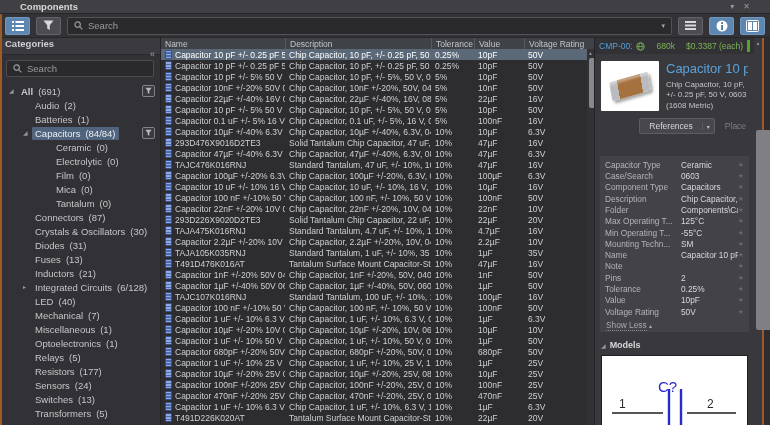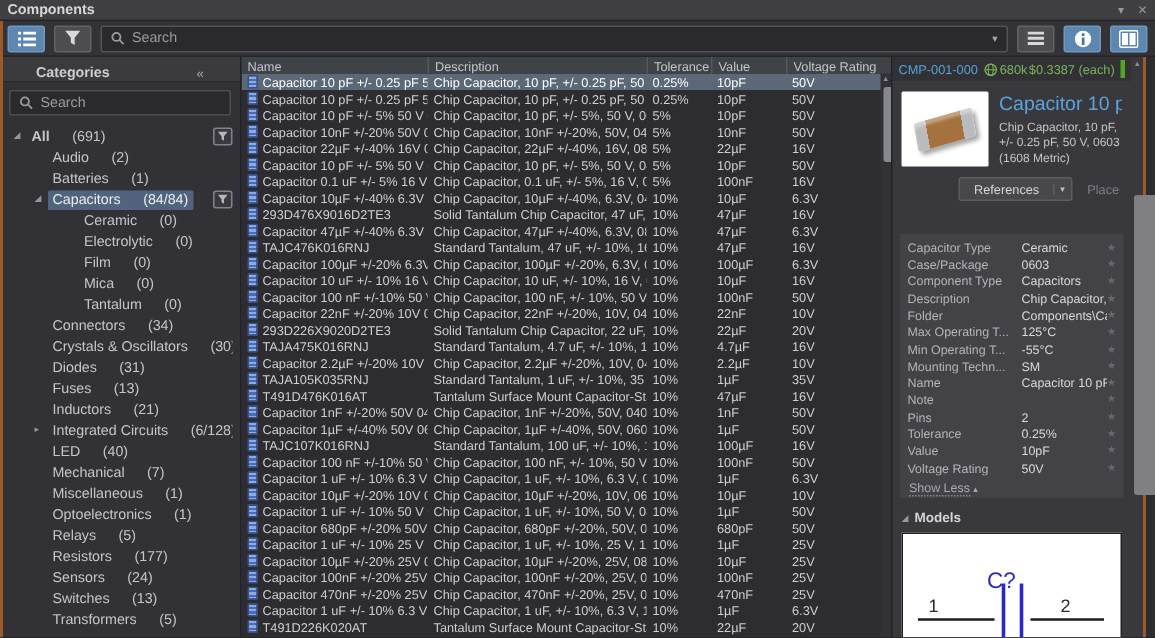--- a/index.html
+++ b/index.html
@@ -3,48 +3,48 @@
 <meta charset="utf-8">
 <style>
   * { margin:0; padding:0; box-sizing:border-box; }
   html,body { background:#222; }
   .app{
     position:relative; width:770px; height:425px; overflow:hidden;
     background:#2e2e31; font-family:"Liberation Sans","DejaVu Sans",sans-serif;
     color:#c8c8cc; cursor:default; user-select:none;
   }
   
-  .titlebar{height:14px; background:#404044; display:flex; align-items:center; padding:0 5px;
+  .titlebar{height:14px; background:#404044; display:flex; align-items:center; padding:0 20px;
     font-size:9.5px; font-weight:bold; color:#d8d8da; border-bottom:1px solid #27272a;}
   .titlebar .spacer{flex:1}
   .tb-glyph{color:#97979c; font-size:8px; margin-left:9px; font-weight:normal;}
   
   .toolbar{height:24px; background:#333337; display:flex; align-items:center; padding:0 5px; gap:6px;
     border-bottom:1px solid #262629;}
   .btn{height:18px; width:25px; border-radius:2px; display:flex; align-items:center; justify-content:center; flex:none;}
   .btn.blue{background:#5d86b0; border:1px solid #7097bd;}
   .btn.grey{background:#4c4c51; border:1px solid #626267;}
   .searchbox{flex:1; height:18px; background:#2a2a2d; border:1px solid #515156; border-radius:2px;
     display:flex; align-items:center; padding:0 6px; gap:5px; color:#9a9aa0; font-size:9.5px;}
   .searchbox .sb-arrow{margin-left:auto; color:#a8a8ac; font-size:7px;}
   
   .content{display:flex; height:387px; position:relative;}
   .edge-left{position:absolute; left:0; top:14px; bottom:0; width:2px; background:#9c5a28; z-index:5;}
   
   .cats{width:161px; background:#323236; border-right:1px solid #232327; display:flex; flex-direction:column; overflow:hidden;}
-  .cats-header{height:17px; background:#3b3b3f; border-bottom:1px solid #2a2a2e; display:flex; align-items:flex-end;
-    padding:0 24px; font-size:9.5px; font-weight:bold; color:#cfcfd3;}
+  .cats-header{height:17px; background:#3b3b3f; border-bottom:1px solid #2a2a2e; display:flex; align-items:flex-start;
+    padding:0 5px; font-size:9.5px; font-weight:bold; color:#cfcfd3;flex-direction:column;}
   .cats-header .chev{margin-left:auto; font-weight:normal; color:#a8a8ac; font-size:9px;}
   .cats-search{margin:5px 6px 4px; height:17px; background:#2a2a2d; border:1px solid #4c4c51; border-radius:2px;
     display:flex; align-items:center; padding:0 6px; gap:5px; color:#9a9aa0; font-size:9.5px;}
   .cat-list{flex:1; overflow:hidden; padding-top:3px;}
   .cat-item{height:14px; display:flex; align-items:center; font-size:9.5px; color:#c6c6ca; padding-right:5px; white-space:nowrap;}
   .cat-item .arrow{width:9px; flex:none; font-size:6px; color:#95959a; line-height:14px;}
   .cat-item.lvl0{padding-left:9px;} .cat-item.lvl1{padding-left:23px;} .cat-item.lvl2{padding-left:44px;}
-  .label-group{display:flex; align-items:center; gap:15px; padding:0 3px; height:13px; border-radius:1px; overflow:hidden;}
+  .label-group{display:flex; align-items:center; gap:5px; padding:0 3px; height:13px; border-radius:1px; overflow:hidden;}
   .cat-item.selected .label-group{background:#50657d; color:#eceef2;}
   .cat-item.bold .cat-label{font-weight:bold;}
   .filter-badge{margin-left:auto; width:13px; height:12px; border:1px solid #82828a; border-radius:2px;
     display:flex; align-items:center; justify-content:center; background:#3a3a3e; flex:none;}
   
   .grid{flex:1; background:#2d2d30; position:relative; overflow:hidden; display:flex; flex-direction:column;}
   .thead{display:flex; height:11px; background:#3f4246; color:#c3c6ca; font-size:8.5px; flex:none; padding-right:7px;}
   .th{display:flex; align-items:center; gap:2px; padding:0 4px; border-left:1px solid #55585c; overflow:hidden; white-space:nowrap;}
   .th:first-child{border-left:none;}
   .tbody{flex:1; overflow:hidden;}
@@ -59,21 +59,21 @@
   .chip-icon{width:7px; height:9px; flex:none; border-radius:1px;
     background:repeating-linear-gradient(180deg,#8fa9e2 0 1.5px,#4b6cb4 1.5px 3px); border:0.5px solid #35508f;}
   .vscroll{position:absolute; right:0; top:11px; bottom:0; width:7px; background:#323236;}
   .vscroll .vs-btn{height:8px; display:flex; align-items:center; justify-content:center; font-size:5px; color:#8c8c90;}
   .vscroll .thumb{position:absolute; left:2px; right:2px; top:9px; bottom:2px; background:#85888c; border-radius:2px;}
   
   .details{width:176px; border-left:1px solid #232327; background:#39393d; display:flex; overflow:hidden;}
   .details-inner{width:160px; display:flex; flex-direction:column; overflow:hidden;}
   .d-header{height:16px; background:#323236; display:flex; align-items:center; padding:0 4px; gap:4px; font-size:8.5px; flex:none;}
   .part-id{color:#55a0d8; overflow:hidden; white-space:nowrap;}
-  .stock-group{margin-left:auto; display:flex; align-items:center; gap:1px; color:#7cb356; white-space:nowrap;}
+  .stock-group{margin-left:auto; display:flex; align-items:center; gap:11px; color:#7cb356; white-space:nowrap;}
   .green-bar{width:3px; height:12px; background:#58a22a; flex:none;}
   .product{display:flex; gap:7px; padding:7px 6px 2px; flex:none;}
   .thumb{width:58px; height:50px; background:#fff; border-radius:1px; display:flex; align-items:center; justify-content:center; flex:none;}
   .cap3d{width:40px; height:19px; transform:rotate(-16deg) skewX(-6deg); border-radius:2px;
     background:linear-gradient(90deg,#b9bbbe 0 8px,#a5713f 8px 32px,#b9bbbe 32px 40px);
     box-shadow:2px 3px 3px rgba(0,0,0,.35), inset 0 3px 2px rgba(255,255,255,.35);}
   .prod-info{flex:1; overflow:hidden;}
   .prod-title{color:#5ba3dc; font-size:13px; margin-bottom:4px; white-space:nowrap; overflow:hidden;}
   .prod-desc{font-size:8px; color:#c4c4c8; line-height:1.3;}
   .d-buttons{display:flex; justify-content:flex-end; align-items:center; gap:10px; padding:5px 8px 4px; flex:none;}
@@ -251,21 +251,21 @@
     <span class="label-group">
       <span class="cat-label">Tantalum</span>
       <span class="cat-count">(0)</span>
     </span>
 
   </div>
           <div class="cat-item lvl1">
     <span class="arrow"></span>
     <span class="label-group">
       <span class="cat-label">Connectors</span>
-      <span class="cat-count">(34)</span>
+      <span class="cat-count">(87)</span>
     </span>
 
   </div>
           <div class="cat-item lvl1">
     <span class="arrow"></span>
     <span class="label-group">
       <span class="cat-label">Crystals &amp; Oscillators</span>
       <span class="cat-count">(30)</span>
     </span>
 
@@ -778,21 +778,21 @@
         </div>
 
         <div class="props">
           <div id="prop-rows">
               <div class="prop-row">
     <span class="prop-label">Capacitor Type</span>
     <span class="prop-value">Ceramic</span>
     <span class="prop-star">★</span>
   </div>
               <div class="prop-row">
-    <span class="prop-label">Case/Package</span>
+    <span class="prop-label">Case/Search</span>
     <span class="prop-value">0603</span>
     <span class="prop-star">★</span>
   </div>
               <div class="prop-row">
     <span class="prop-label">Component Type</span>
     <span class="prop-value">Capacitors</span>
     <span class="prop-star">★</span>
   </div>
               <div class="prop-row">
     <span class="prop-label">Description</span>

